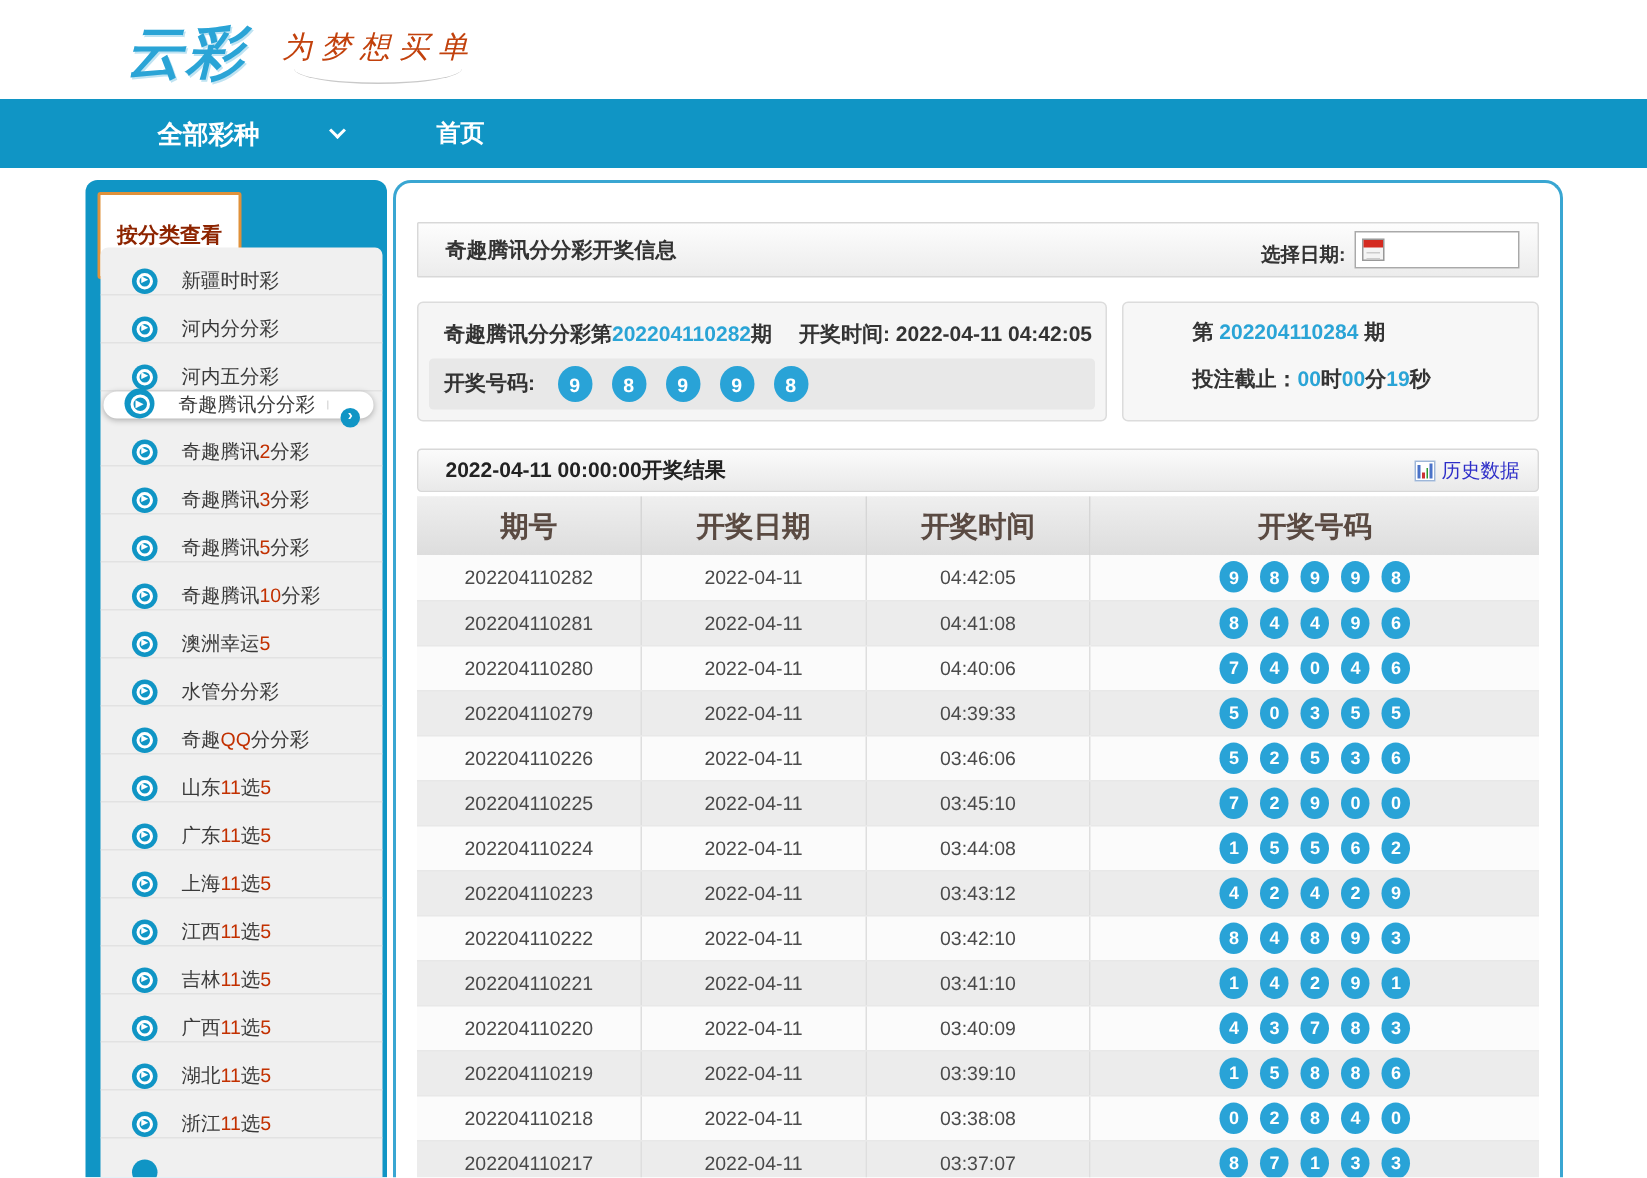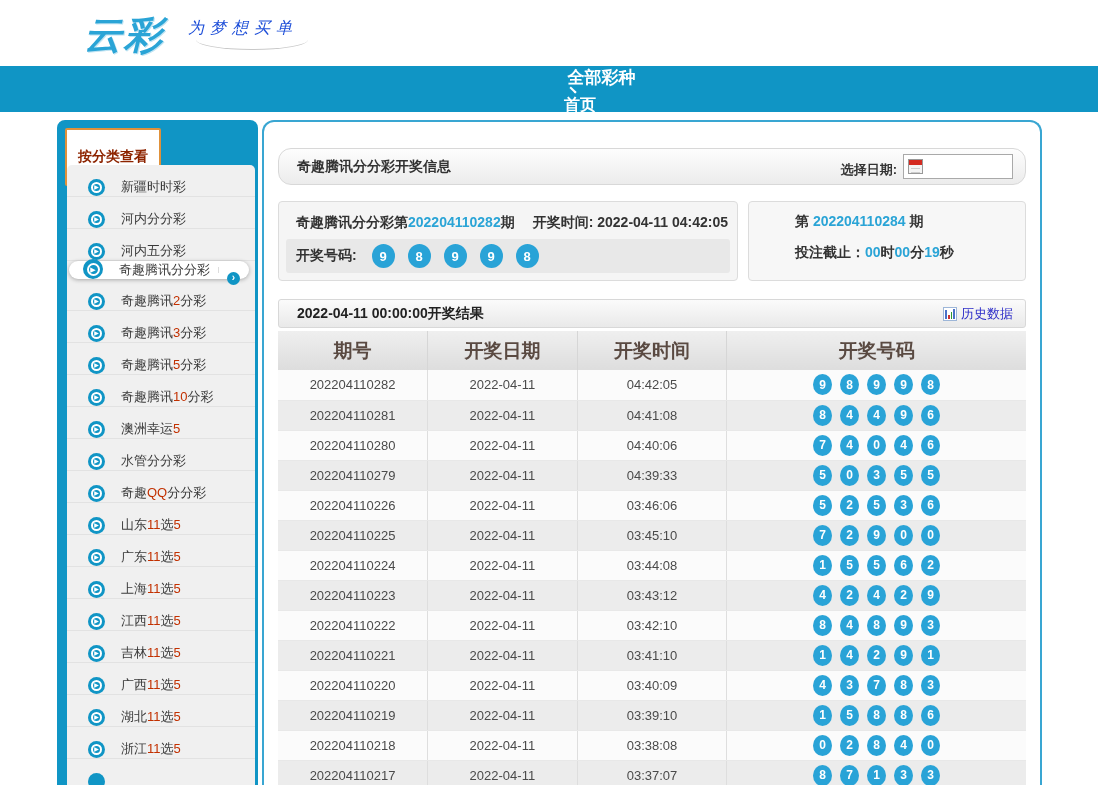--- a/index.html
+++ b/index.html
@@ -5,27 +5,27 @@
   * { margin:0; padding:0; box-sizing:border-box; }
   html,body { width:1098px; height:785px; overflow:hidden; background:#fff;
     font-family:"Liberation Sans","DejaVu Sans",sans-serif; }
   .page { position:relative; width:1098px; height:785px; background:#fff; overflow:hidden; }
 
   
   .topbar { position:absolute; left:0; top:0; width:1098px; height:66px; background:#fff; }
   .logo { position:absolute; left:84px; top:10px; font-size:38px; font-weight:900; font-style:italic;
     color:#2aa4d6; letter-spacing:2px; text-shadow:1px 1px 0 #bfe3f2; }
   .tagline-wrap { position:absolute; left:188px; top:18px; }
-  .tagline { font-size:16px; color:#1d4ed8; font-style:italic; letter-spacing:6px; }
+  .tagline { font-size:20px; color:#c2410c; font-style:italic; letter-spacing:6px; }
   .tagline-arc { width:112px; height:13px; border-bottom:1px solid #c9c9c9;
     border-radius:0 0 60px 60px / 0 0 11px 11px; margin-top:-2px; margin-left:8px; }
 
   
   .nav { position:absolute; left:0; top:66px; width:1098px; height:46px; background:#1095c5;
-    display:flex; align-items:center;flex-direction:column; }
+    display:flex; align-items:center; }
   .nav-item { color:#fff; font-weight:bold; cursor:pointer; }
   .nav-all { font-size:17px; margin-left:105px; }
   .chev { display:inline-block; width:8px; height:8px; border-right:2px solid #fff;
     border-bottom:2px solid #fff; transform:rotate(45deg); margin-left:48px; margin-bottom:4px; }
   .nav-home { font-size:16px; margin-left:62px; }
 
   
   .sidebar { position:absolute; left:57px; top:120px; width:201px; height:665px;
     background:#1095c5; border-radius:8px 8px 0 0; }
   .side-title-box { position:absolute; left:8px; top:8px; background:#fff; border:2px solid #e0913a;
@@ -46,21 +46,21 @@
   .side-item.active .item-icon { width:20px; height:20px; }
   .side-item.active .item-icon .tri { width:13px; height:13px; line-height:9px; font-size:7px; }
   .active-sep { position:absolute; right:30px; top:6px; bottom:6px; width:1px; background:#ddd; }
   .active-dot { position:absolute; right:9px; top:11px; width:13px; height:13px; border-radius:50%;
     background:#1095c5; color:#fff; font-size:10px; line-height:11px; text-align:center; font-weight:bold; }
 
   
   .main { position:absolute; left:262px; top:120px; width:780px; height:700px; background:#fff;
     border:2px solid #39a6d2; border-bottom:none; border-radius:12px 12px 0 0; overflow:hidden; }
   .title-panel { margin:26px 14px 0 14px; height:37px; background:linear-gradient(#fdfdfd,#ececec);
-    border:1px solid #d8d8d8; border-radius:13px; display:flex; align-items:center;
+    border:1px solid #d8d8d8; border-radius:1px; display:flex; align-items:center;
     justify-content:space-between; padding:0 12px 0 18px; }
   .panel-title { font-size:14px; font-weight:bold; color:#333; }
   .date-wrap { display:flex; align-items:flex-end; }
   .date-label { font-size:13px; color:#333; font-weight:bold; margin-right:6px; }
   .date-input { position:relative; width:110px; height:25px; background:#fff; border:1px solid #a9a9a9; }
   .cal-icon { position:absolute; left:4px; top:4px; width:15px; height:15px; border:1px solid #999;
     background:#f4f4f4; }
   .cal-icon::before { content:''; position:absolute; top:0; left:0; right:0; height:5px; background:#d42a20; }
   .cal-icon::after { content:''; position:absolute; left:2px; right:2px; top:8px; height:3px;
     border-top:1px solid #ccc; border-bottom:1px solid #ccc; }

